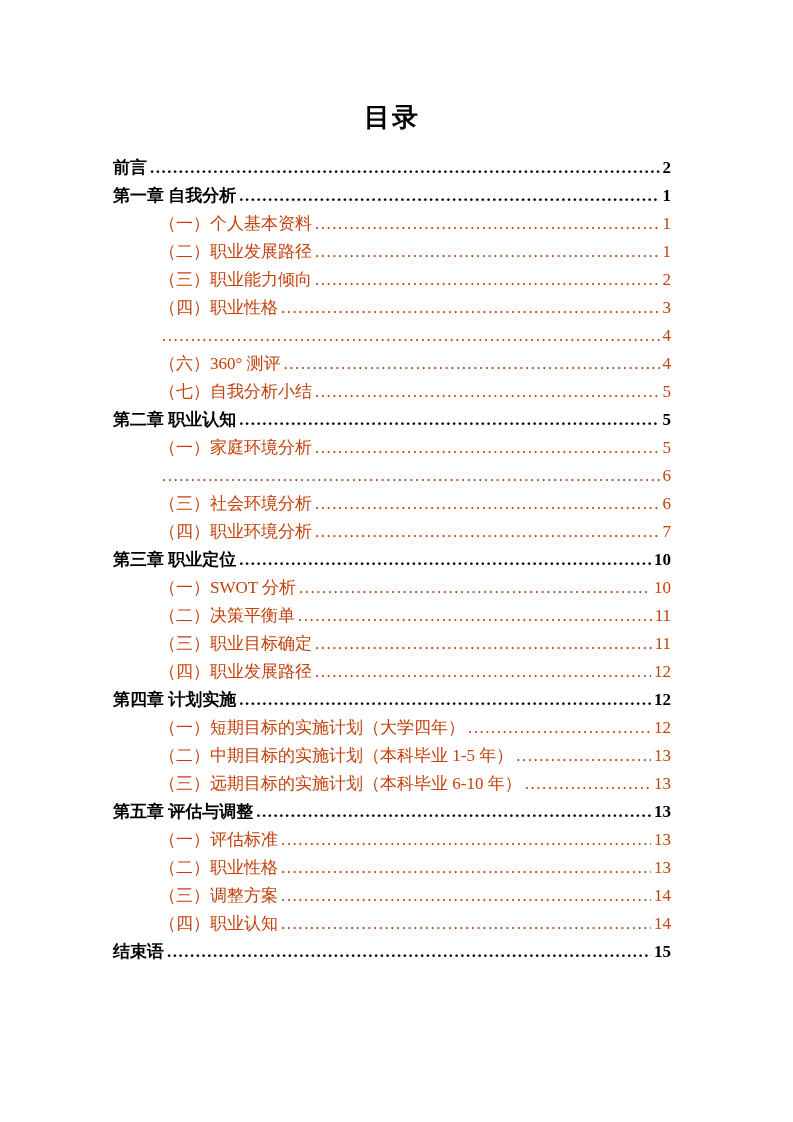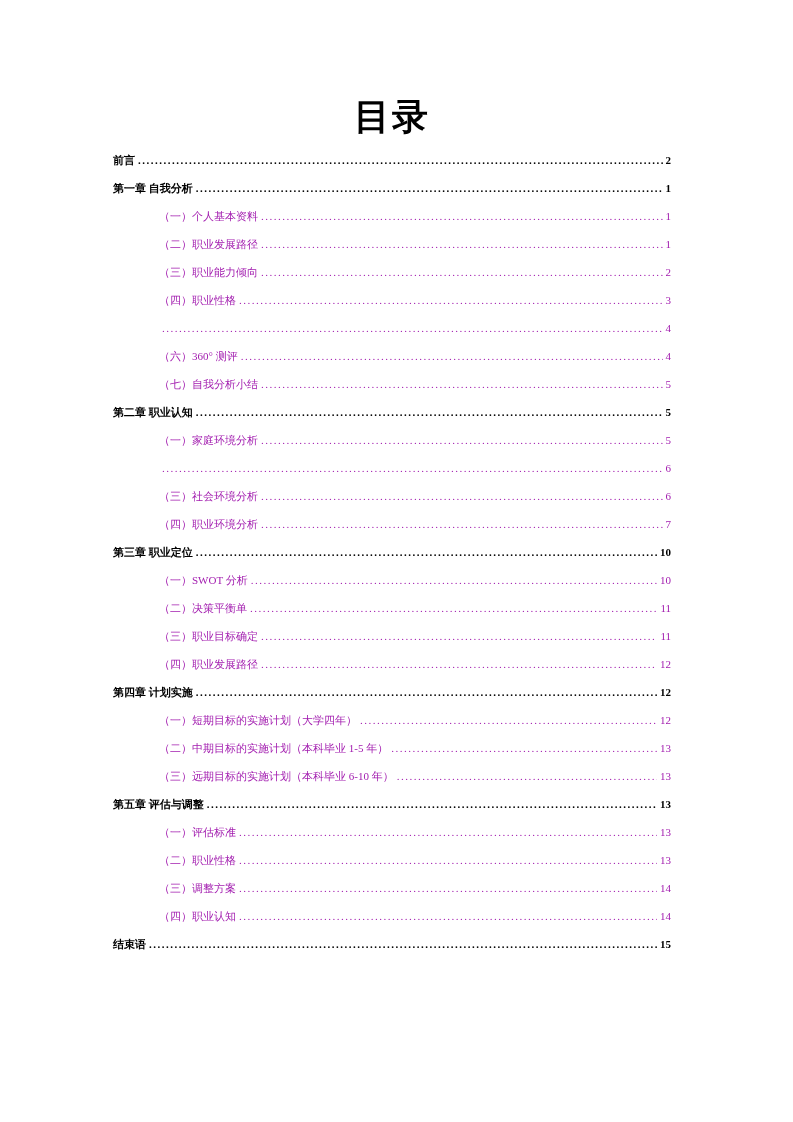--- a/index.html
+++ b/index.html
@@ -12,38 +12,38 @@
     overflow: hidden;
   }
   .page {
     width: 793px;
     height: 1122px;
     background: #ffffff;
     padding: 96px 122px 0 113px;
   }
   .toc-title {
     text-align: center;
-    font-size: 36px;
+    font-size: 26px;
     font-weight: bold;
     line-height: 42px;
     letter-spacing: 2px;
-    margin-bottom: 8px;
+    margin-bottom: 16px;
     font-family: "DejaVu Sans", "Liberation Sans", sans-serif;
   }
   .toc-list { width: 100%; }
   .toc-row {
     display: flex;
     align-items: baseline;
     height: 28px;
     line-height: 28px;
-    font-size: 11px;
+    font-size: 17px;
     cursor: pointer;
   }
   .toc-row.lvl1 { font-weight: bold; }
-  .toc-row.lvl2 { padding-left: 46px; color: #a21caf; text-align: right; }
+  .toc-row.lvl2 { padding-left: 46px; color: #c2410c; text-align: right; }
   .toc-label { white-space: nowrap; flex: 0 0 auto; }
   .toc-leader {
     flex: 1 1 auto;
     overflow: hidden;
     white-space: nowrap;
     margin: 0 1px 0 3px;
     min-width: 10px;
   }
   .toc-leader::after {
     content: "..........................................................................................................................................................................................";

